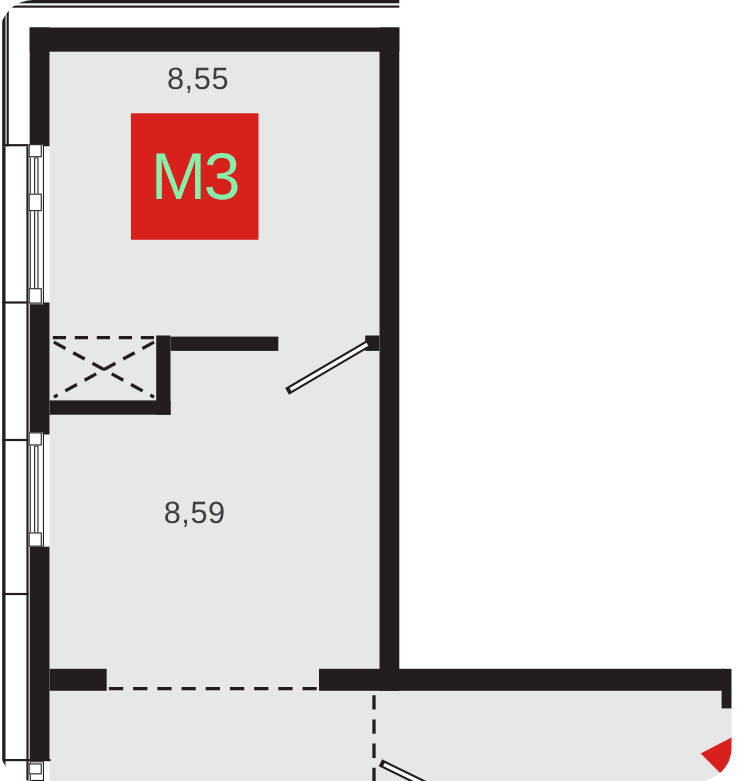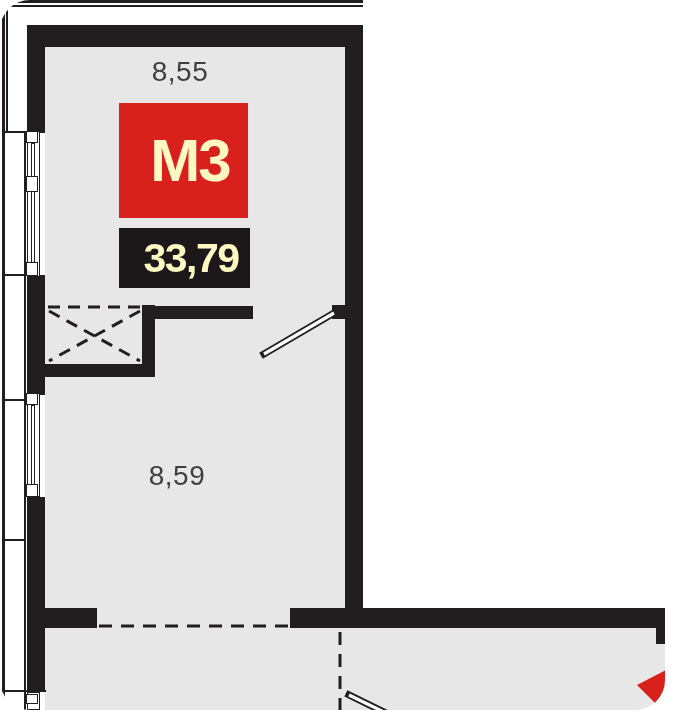--- a/index.html
+++ b/index.html
@@ -5,21 +5,21 @@
   html,body{margin:0;padding:0;background:#fff;}
   .stage{position:relative;width:665px;height:710px;background:#fff;overflow:hidden;
          font-family:"Liberation Sans", sans-serif;border-radius:30px;}
   .floor{position:absolute;background:var(--floor,#e8e7e7);}
   .wall{position:absolute;background:var(--wall,#221e1f);}
   .line{position:absolute;background:var(--wall,#221e1f);}
   .win{position:absolute;background:#fff;border:1.5px solid var(--wall,#221e1f);box-sizing:border-box;}
   .dim{position:absolute;color:var(--dim,#3f3e40);font-size:28px;letter-spacing:.5px;
        text-align:center;white-space:nowrap;}
   .badge{position:absolute;display:flex;align-items:center;justify-content:center;
-         color:#fef9c3;font-weight:bold;padding-left:13px;}
+         color:#86efac;font-weight:normal;}
   .badge-red{background:var(--red,#d8211d);font-size:60px;letter-spacing:-2px;}
   .badge-dark{background:var(--badge,#1c1819);font-size:41px;letter-spacing:-1.5px;}
   svg.overlay{position:absolute;left:0;top:0;}
 </style>
 </head>
 <body>
 
 <div class="stage">
 
   <div class="floor" style="left:45px;top:47px;width:300px;height:561px;"></div>
@@ -74,18 +74,17 @@
     <path d="M334 313 L264 354" stroke="#ffffff" stroke-width="3.2" fill="none"></path>
     <path d="M349 695 L392 716" stroke="#221e1f" stroke-width="7" stroke-linecap="square" fill="none"></path>
     <path d="M349 695 L392 716" stroke="#ffffff" stroke-width="3.2" fill="none"></path>
     <polygon points="637,685 714,645 680,728" style="fill:var(--red,#d8211d)"></polygon>
   </svg>
 
   <div class="dim" style="left:130px;top:56px;width:100px;">8,55</div>
 
   <div class="badge badge-red" style="left:119px;top:103px;width:116px;height:115px;">М3</div>
 
-  <div class="badge badge-dark" style="left:119px;top:228px;width:118px;height:60px;">33,79</div>
 
-  <div class="dim" style="left:127px;top:460px;width:100px;">8,59</div>
+  <div class="dim" style="left:127px;top:450px;width:100px;">8,59</div>
 
 
 </div>
 
 </body></html>

